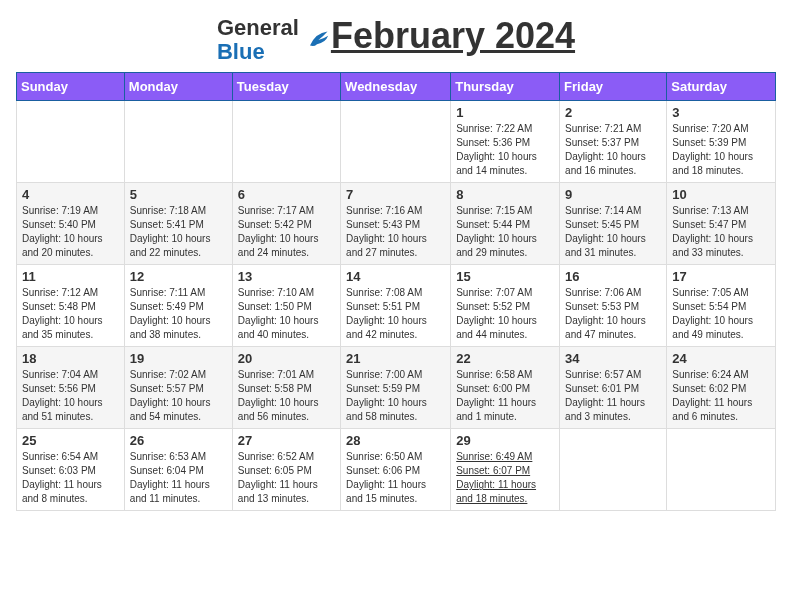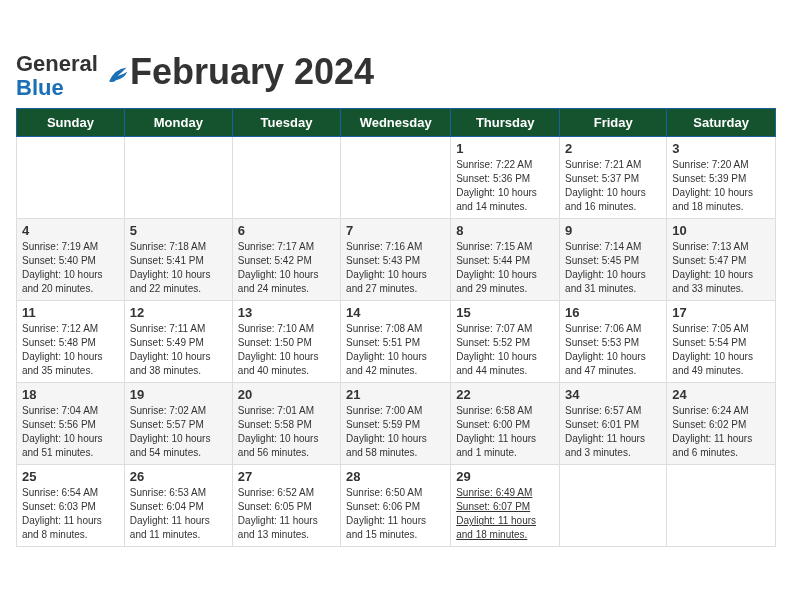--- a/index.html
+++ b/index.html
@@ -5,24 +5,23 @@
     * { box-sizing: border-box; margin: 0; padding: 0; }
     body {
       font-family: Arial, sans-serif;
       background: #fff;
       width: 792px;
       min-height: 612px;
       padding: 16px;
     }
     .header {
       display: flex;
-      justify-content: flex-start;
+      justify-content: center;
       align-items: flex-start;
       margin-bottom: 8px;
-      margin-top: 36px;
     }
     .logo {
       display: flex;
       align-items: center;
       gap: 4px;
     }
     .logo-text {
       font-size: 22px;
       font-weight: bold;
       line-height: 1.1;
@@ -34,37 +33,38 @@
       height: 28px;
     }
     .title-block {
       text-align: right;
     }
     .month-year {
       font-size: 36px;
       font-weight: bold;
       color: #333;
       line-height: 1.1;
+      text-decoration: underline;
     }
     .location {
       font-size: 16px;
       color: #555;
     }
     .calendar {
       width: 100%;
       border-collapse: collapse;
       border: 1px solid #ccc;
     }
     .calendar th {
-      background-color: #14532d;
+      background-color: #8b5cf6;
       color: #fff;
       font-size: 13px;
       font-weight: bold;
       padding: 6px 4px;
-      text-align: center;
+      text-align: left;
       border: 1px solid #1a5fa0;
     }
     .calendar td {
       vertical-align: top;
       border: 1px solid #ddd;
       padding: 4px 5px;
       width: 113px;
       min-height: 80px;
       font-size: 10.5px;
       color: #333;

